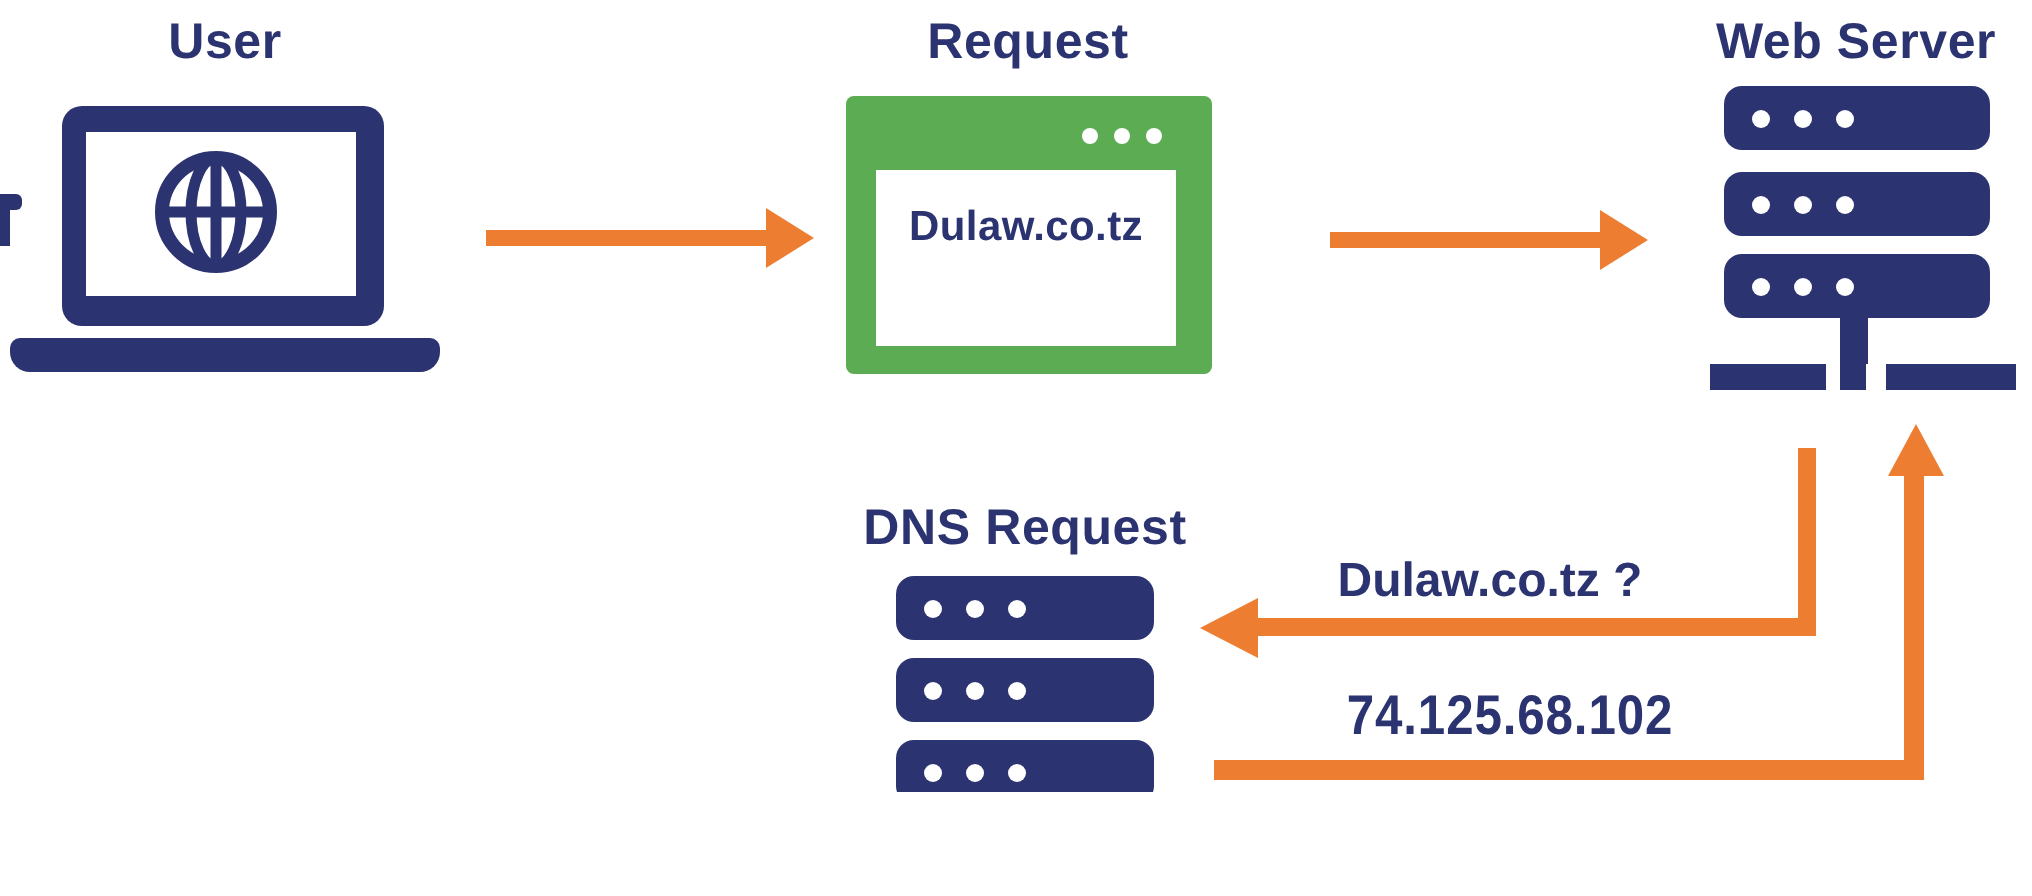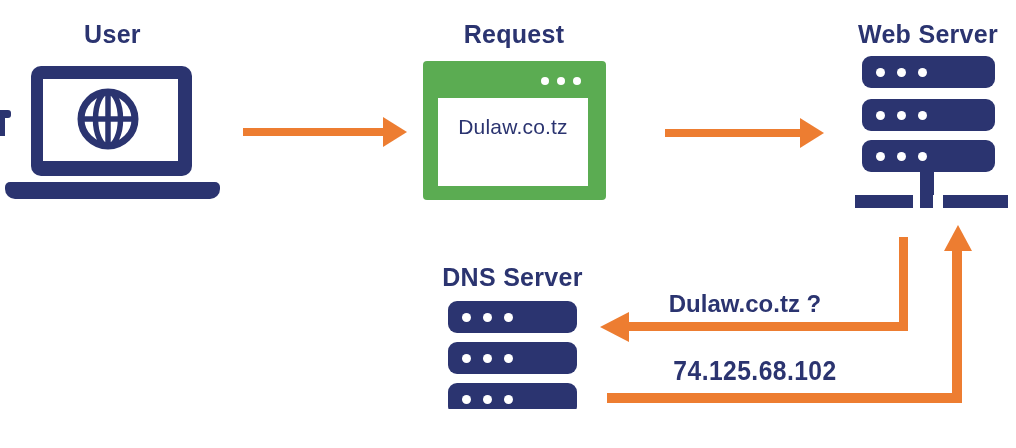--- a/index.html
+++ b/index.html
@@ -10,21 +10,20 @@
   }
   * { margin: 0; padding: 0; box-sizing: border-box; }
   html, body { background: #ffffff; }
   .stage {
     position: relative;
     width: 1016px;
     height: 396px;
     background: var(--white);
     overflow: hidden;
     font-family: "Liberation Sans", sans-serif;
-    margin-top: 13px;
   }
   .lbl {
     position: absolute;
     color: var(--navy);
     font-weight: bold;
     font-size: 25px;
     text-align: center;
     letter-spacing: 0.3px;
     white-space: nowrap;
   }
@@ -62,21 +61,21 @@
   }
   .browser .dot.d1 { left: 118px; }
   .browser .dot.d2 { left: 134px; }
   .browser .dot.d3 { left: 150px; }
   .browser .viewport {
     position: absolute; left: 15px; top: 37px; width: 150px; height: 88px;
     background: var(--white);
   }
   .browser .url {
     position: absolute; left: 15px; top: 54px; width: 150px;
-    color: var(--navy); font-weight: normal; font-size: 21px; text-align: center;
+    color: var(--navy); font-weight: bold; font-size: 21px; text-align: center;
     letter-spacing: 0.2px;
   }
   
   .server { position: absolute; }
   .server .bar {
     position: absolute; background: var(--navy); border-radius: 9px;
     height: 32px; display: flex; align-items: center; padding-left: 14px; gap: 12px;
   }
   .server .dot { width: 9px; height: 9px; border-radius: 50%; background: var(--white); }
   .server .stem { position: absolute; background: var(--navy); }
@@ -104,21 +103,21 @@
                 transform: scaleX(0.88); transform-origin: center; letter-spacing: 0.5px; }
 </style>
 </head>
 <body>
 
 <div class="stage">
 
   <div class="lbl" style="left:20px; top:7px; width:185px;">User</div>
   <div class="lbl" style="left:422px; top:7px; width:184px;">Request</div>
   <div class="lbl" style="left:840px; top:7px; width:176px;">Web Server</div>
-  <div class="lbl" style="left:430px; top:250px; width:165px;">DNS Server</div>
+  <div class="lbl" style="left:430px; top:250px; width:165px;">DNS Request</div>
 
   <div class="edge-stub">
     <div class="h"></div>
     <div class="v"></div>
   </div>
 
   <div class="laptop">
     <div class="screen"></div>
     <div class="screen-inner"></div>
     <svg class="globe" width="62" height="62" viewBox="0 0 62 62">

